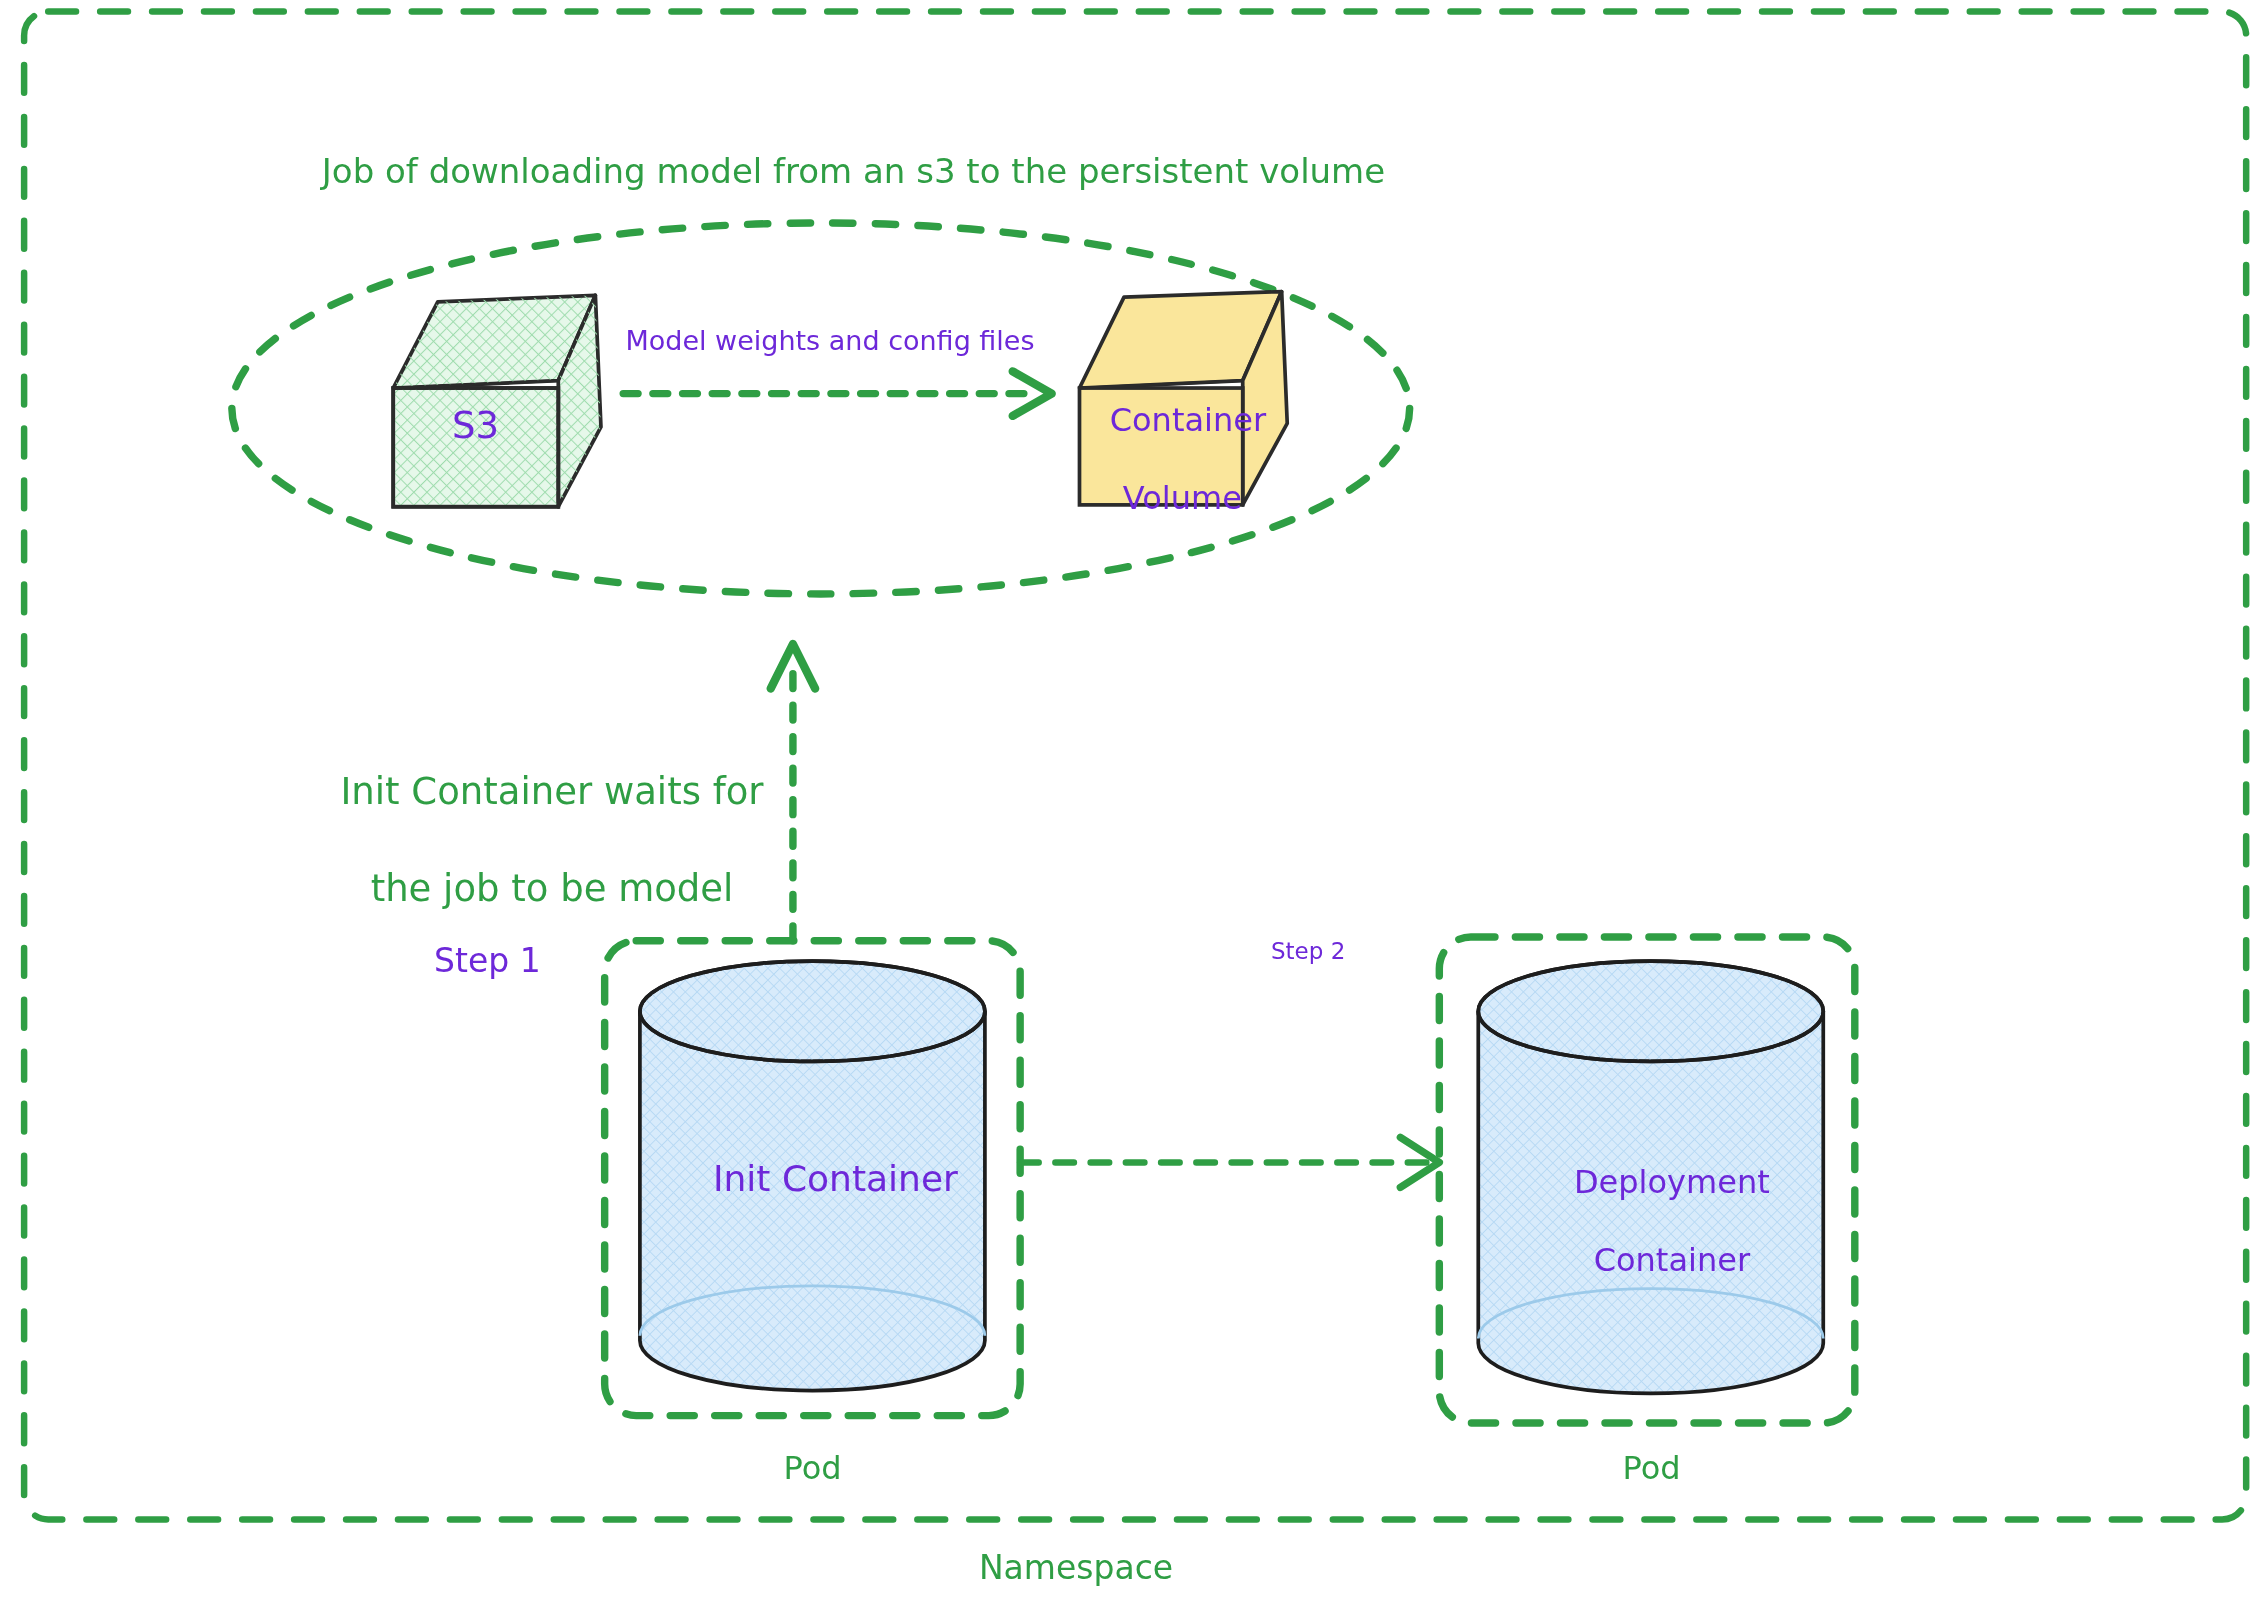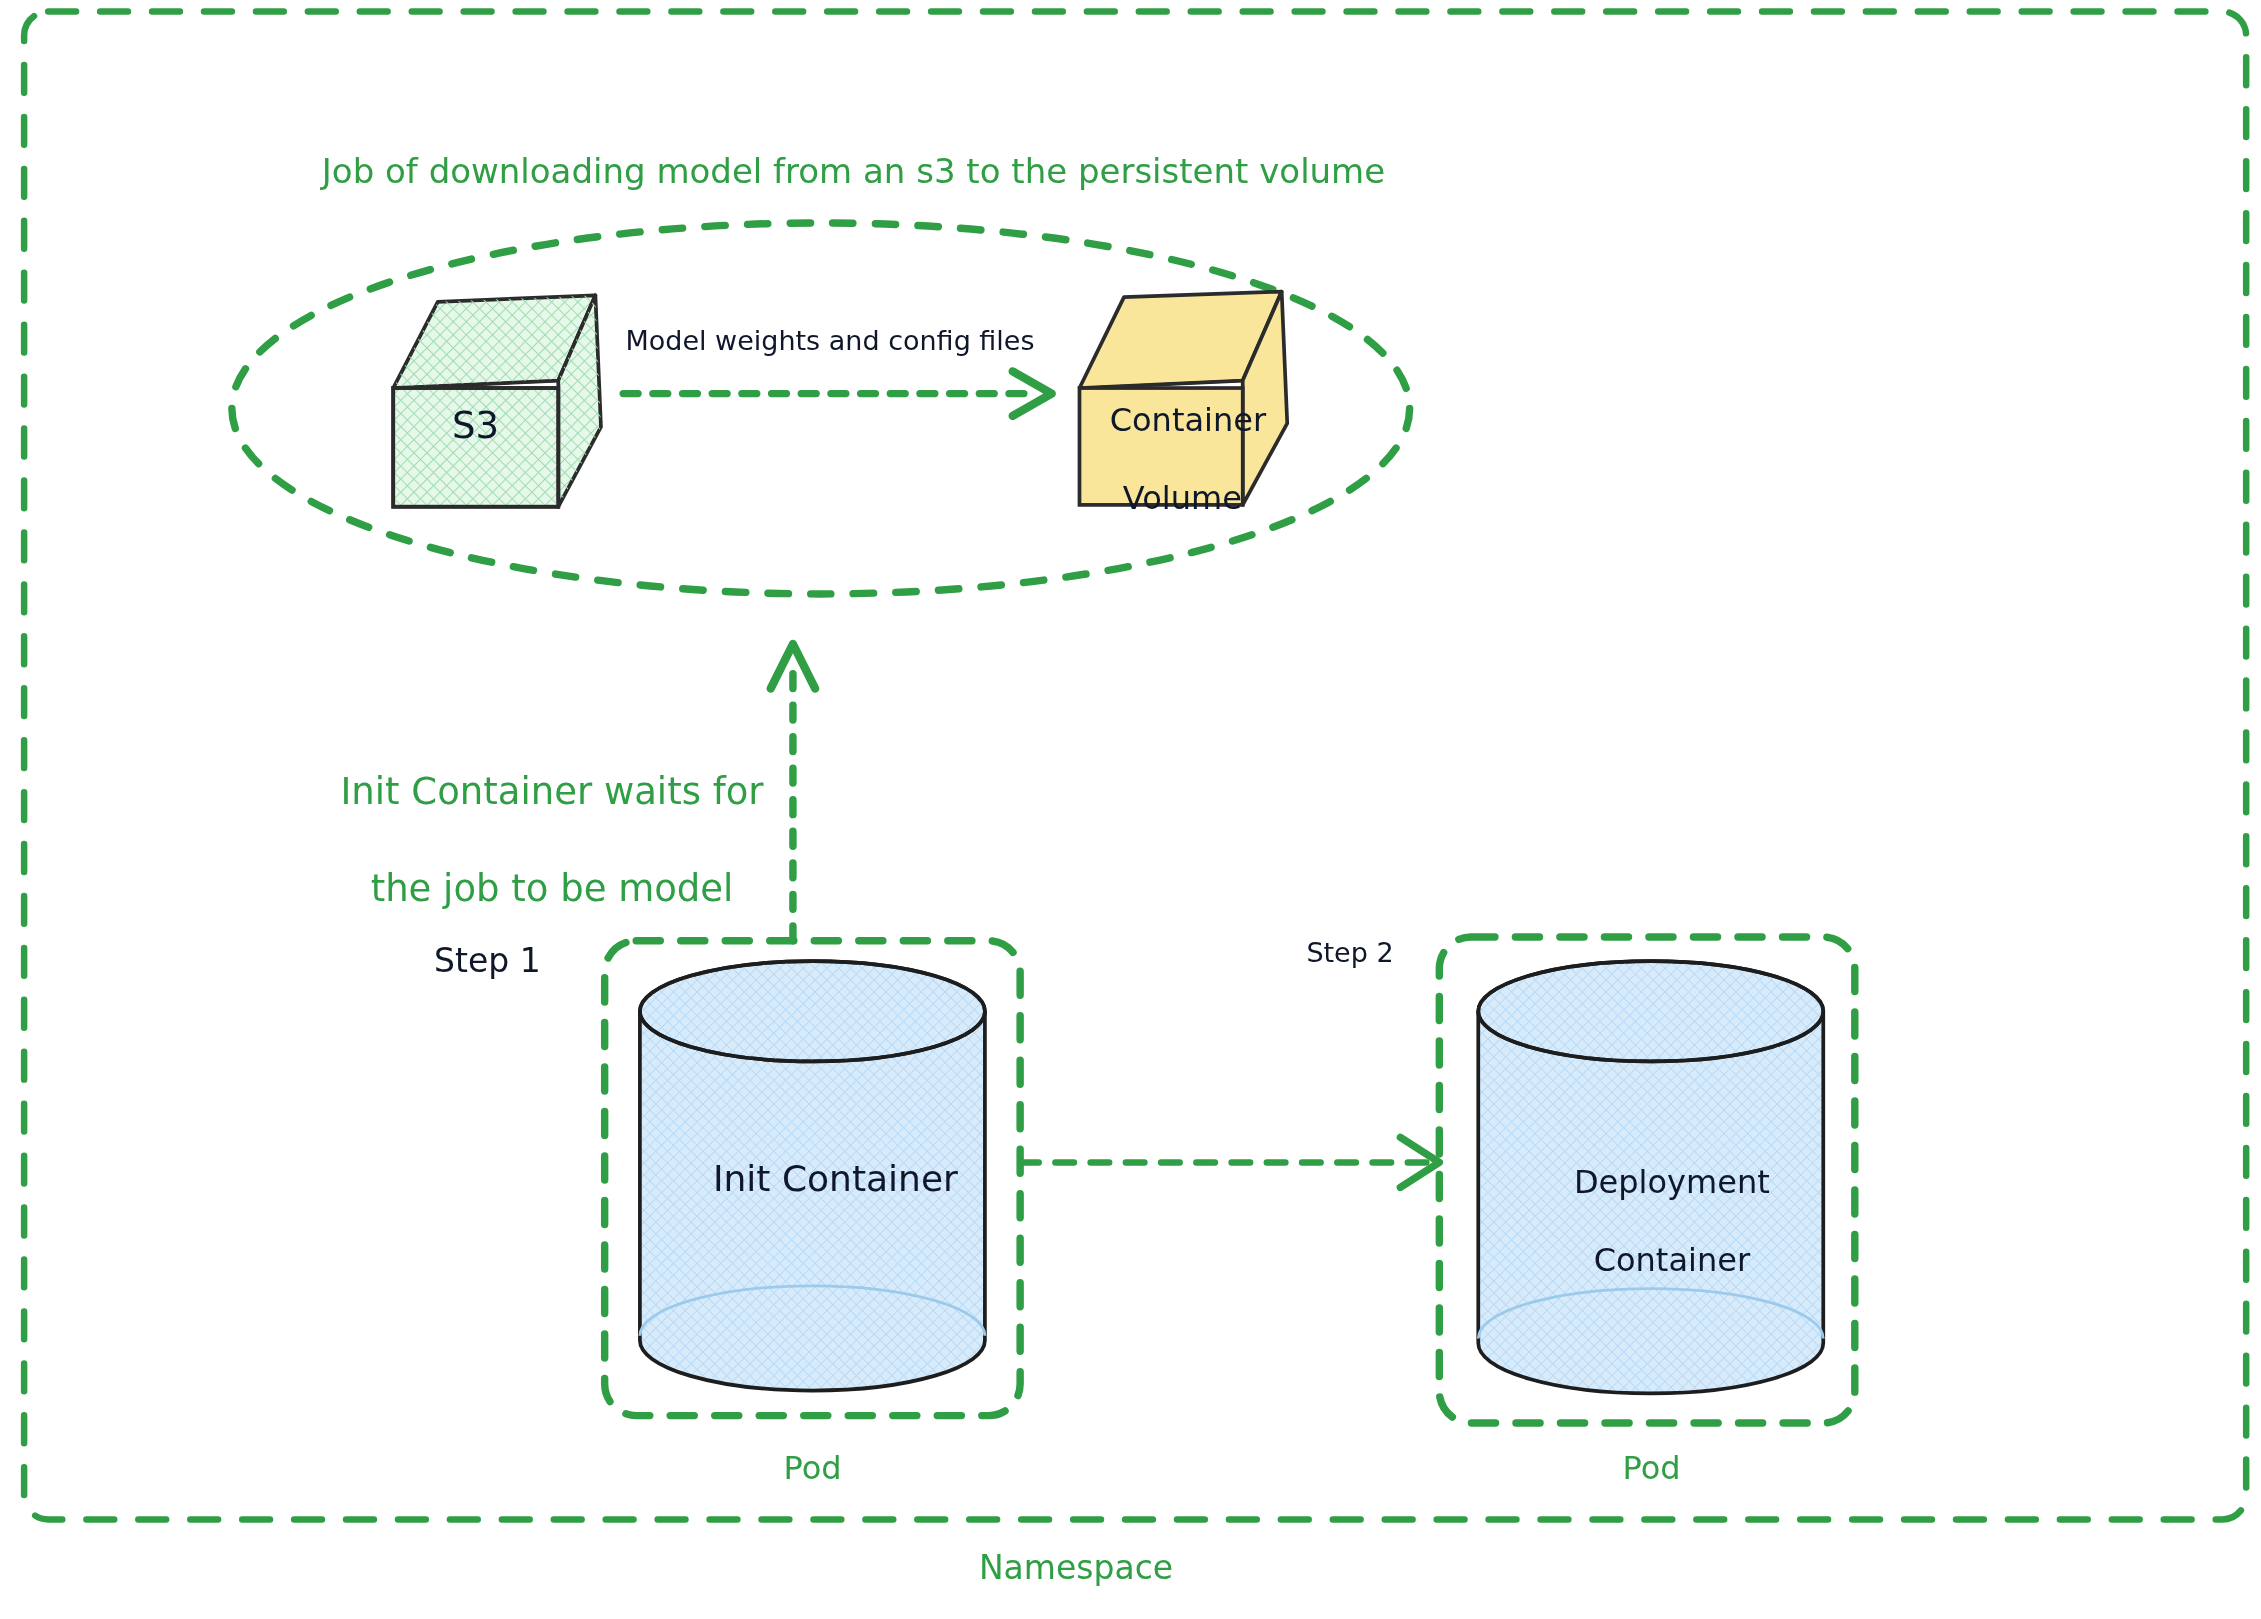--- a/index.html
+++ b/index.html
@@ -3,21 +3,21 @@
 <meta charset="utf-8">
 <style>
   html,body{margin:0;padding:0;background:#ffffff;}
   body{width:2261px;height:1620px;position:relative;overflow:hidden;
        font-family:"DejaVu Sans",sans-serif;}
   #stage{position:absolute;left:0;top:0;width:2261px;height:1620px;}
   svg#canvas{position:absolute;left:0;top:0;width:2261px;height:1620px;}
   .hand{font-family:"DejaVu Sans",sans-serif;}
   .lbl{position:absolute;white-space:pre;text-align:center;line-height:1.22;}
   .green{color:#2f9e44;}
-  .black{color:#0f172a;}
+  .black{color:#6d28d9;}
 </style>
 </head>
 <body>
 
 <div id="stage">
 
   <svg id="canvas" viewBox="0 0 2438 1746">
     <defs>
       <pattern id="hatchGreen" width="10" height="10" patternUnits="userSpaceOnUse" patternTransform="rotate(45)">
         <rect width="10" height="10" fill="#e6f8ea"></rect>
@@ -125,21 +125,21 @@
   </div>
 
   <div class="lbl hand black" style="left:434px;top:941px;width:158px;font-size:33px;text-align:left;">Step 1</div>
 
   <div class="lbl hand black" style="left:640px;top:1113px;width:345px;font-size:36px;">
     <span>Init Container</span>
   </div>
 
   <div class="lbl hand green" style="left:640px;top:1449px;width:345px;font-size:32px;">Pod</div>
 
-  <div class="lbl hand black" style="left:1271px;top:937px;width:158px;font-size:27px;text-align:center;">Step 2</div>
+  <div class="lbl hand black" style="left:1271px;top:937px;width:158px;font-size:23px;text-align:left;">Step 2</div>
 
   <div class="lbl hand black" style="left:1479px;top:1124px;width:345px;font-size:32px;">
     <span>Deployment</span><br>
     <span>Container</span>
   </div>
 
   <div class="lbl hand green" style="left:1479px;top:1449px;width:345px;font-size:32px;">Pod</div>
 
   <div class="lbl hand green" style="left:0;top:1548px;width:2152px;font-size:33px;">Namespace</div>
 

